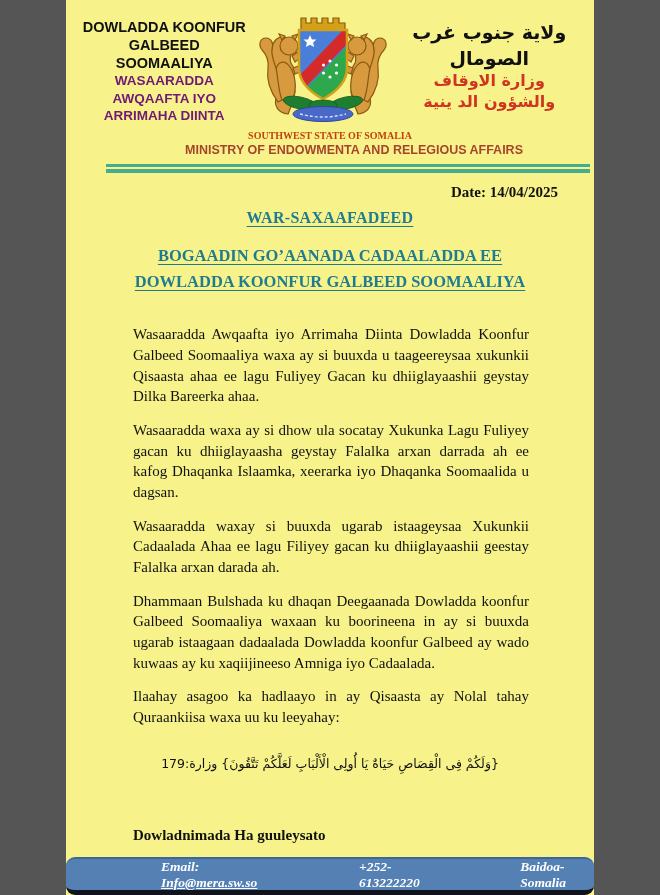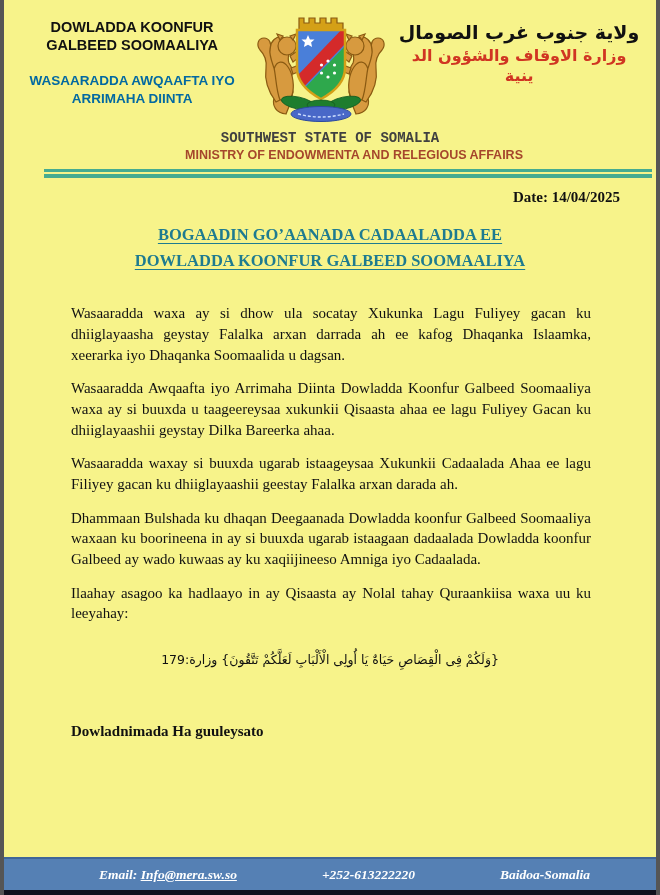--- a/index.html
+++ b/index.html
@@ -1,54 +1,54 @@
 <!DOCTYPE html>
 <html><head>
 <meta charset="utf-8">
 <style>
   html,body{margin:0;padding:0;background:#555;}
   .page{
     position:relative;
-    width:652px;height:895px;
+    width:528px;height:895px;
     margin:0 auto;
     background:#f7f38a;
     overflow:hidden;
     font-family:"Liberation Serif", serif;
   }
   
   .header-row{
     display:flex;
     justify-content:space-between;
     align-items:flex-start;
     padding:12px 14px 0 14px;
   }
   .org-block{width:232px;text-align:center;padding-top:6px;}
   .org-name{
     font-family:"Liberation Sans", sans-serif;
     font-weight:bold;font-size:14.5px;line-height:1.25;color:#111;
   }
   .org-ministry{
     font-family:"Liberation Sans", sans-serif;
-    font-weight:bold;font-size:13.5px;line-height:1.3;color:#0369a1;
-    margin-top:18px;
+    font-weight:bold;font-size:13.5px;line-height:1.3;color:#701a75;
+    margin-top:0;
   }
   .arabic-block{width:250px;text-align:center;padding-top:8px;direction:rtl;}
   .arabic-state{
     font-family:"DejaVu Sans", sans-serif;
     font-weight:bold;font-size:19px;line-height:1.35;color:#111;
   }
   .arabic-ministry{
     font-family:"DejaVu Sans", sans-serif;
     font-weight:bold;font-size:16px;line-height:1.3;color:#d03522;
   }
   .emblem-wrap{width:150px;height:118px;flex:0 0 auto;margin-top:-2px;}
   .center-en{ text-align:center; margin-top:2px;}
   .state-en{
-    font-family:Liberation Mono, monospace;
-    font-weight:bold;font-size:14px;color:#404040;
+    font-family:Liberation Serif, serif;
+    font-weight:bold;font-size:10px;color:#c2410c;
   }
   .ministry-en{
     font-family:"Liberation Sans", sans-serif;
     font-weight:bold;font-size:12.5px;color:#a5462c;margin-top:2px;margin-left:48px;
   }
   
   .rule{
     margin:7px 4px 0 40px;
     height:2px;
     border-top:3px solid #46ab8f;
@@ -96,21 +96,21 @@
   
   .footer{
     position:absolute;left:0;bottom:0;width:100%;
     background:#5580b4;
     border-top:2px solid #3f6698;
     border-bottom:5px solid #10121d;
     box-sizing:border-box;
     height:38px;
     display:flex;align-items:center;
     font-style:italic;font-weight:bold;
-    font-size:13.5px;color:#fff;
+    font-size:13.5px;color:#fff;border-radius:9px;
   }
   .footer .email{margin-left:95px;}
   .footer .email a{color:#fff;}
   .footer .phone{margin-left:85px;}
   .footer .place{margin-left:85px;}
 </style>
 </head>
 <body>
 
 <div class="page">
@@ -186,29 +186,30 @@
 
   <div class="center-en">
     <div class="state-en">SOUTHWEST STATE OF SOMALIA</div>
     <div class="ministry-en">MINISTRY OF ENDOWMENTA AND RELEGIOUS AFFAIRS</div>
   </div>
 
   <div class="rule"></div>
 
   <div class="date-line">Date: 14/04/2025</div>
 
+  <div class="doc-title">WAR-SAXAAFADEED</div>
 
   <div class="doc-subtitle">
     <div>BOGAADIN GO’AANADA CADAALADDA EE</div>
     <div>DOWLADDA KOONFUR GALBEED SOOMAALIYA</div>
   </div>
 
   <div class="body-text">
+    <p>Wasaaradda Awqaafta iyo Arrimaha Diinta Dowladda Koonfur Galbeed Soomaaliya waxa ay si buuxda u taageereysaa xukunkii Qisaasta ahaa ee lagu Fuliyey Gacan ku dhiiglayaashii geystay  Dilka Bareerka ahaa.</p>
     <p>Wasaaradda waxa ay si dhow ula socatay Xukunka Lagu Fuliyey gacan ku dhiiglayaasha geystay Falalka arxan darrada ah ee kafog Dhaqanka Islaamka,  xeerarka iyo Dhaqanka Soomaalida u dagsan.</p>
-    <p>Wasaaradda Awqaafta iyo Arrimaha Diinta Dowladda Koonfur Galbeed Soomaaliya waxa ay si buuxda u taageereysaa xukunkii Qisaasta ahaa ee lagu Fuliyey Gacan ku dhiiglayaashii geystay  Dilka Bareerka ahaa.</p>
     <p>Wasaaradda waxay si buuxda ugarab istaageysaa Xukunkii Cadaalada Ahaa ee lagu Filiyey gacan ku dhiiglayaashii geestay Falalka arxan darada ah.</p>
     <p>Dhammaan Bulshada ku dhaqan Deegaanada Dowladda koonfur Galbeed Soomaaliya waxaan ku boorineena in ay si buuxda ugarab istaagaan dadaalada Dowladda koonfur Galbeed ay wado kuwaas ay ku xaqiijineeso Amniga iyo Cadaalada.</p>
     <p>Ilaahay asagoo ka hadlaayo in ay Qisaasta ay Nolal tahay Quraankiisa waxa uu ku leeyahay:</p>
   </div>
 
   <div class="verse">{وَلَكُمْ فِى الْقِصَاصِ حَيَاةٌ يَا أُولِى الْأَلْبَابِ لَعَلَّكُمْ تَتَّقُونَ}  وزارة:179</div>
 
   <div class="closing">Dowladnimada Ha guuleysato</div>
 
   <div class="footer">

